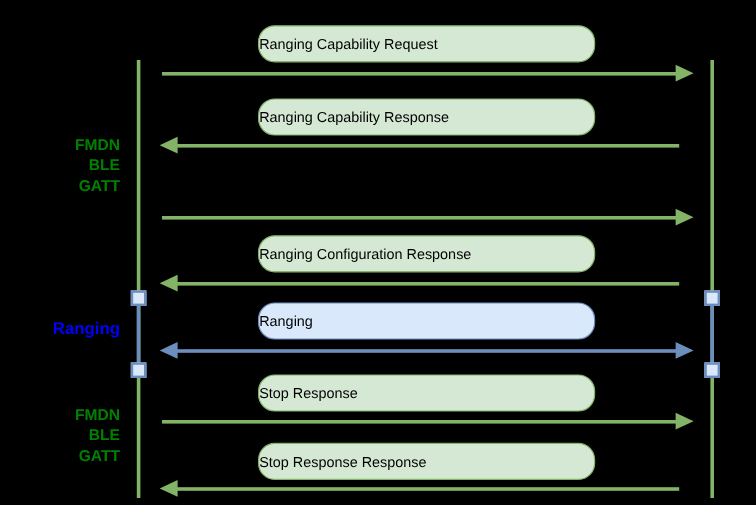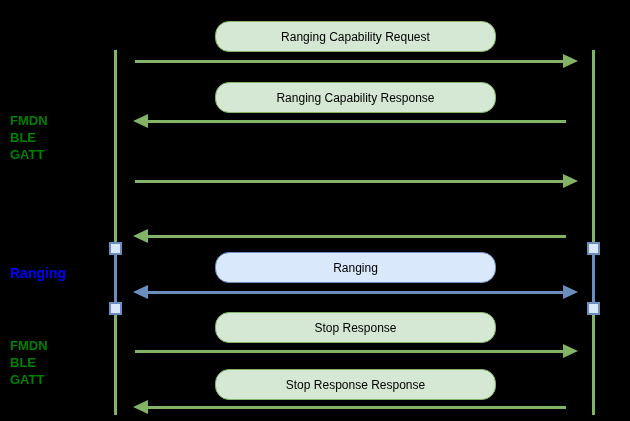--- a/index.html
+++ b/index.html
@@ -47,21 +47,21 @@
 
   
   .msg-box {
     position: absolute;
     left: 215px;
     width: 281px;
     height: 31px;
     box-sizing: border-box;
     display: flex;
     align-items: center;
-    justify-content: center;
+    justify-content: flex-start;
     font-size: 12px;
     color: var(--message-text);
     border-radius: 14px;
   }
   .msg-box.green { background: var(--green-fill); border: 1px solid var(--green-stroke); }
   .msg-box.blue  { background: var(--blue-fill);  border: 1px solid var(--blue-stroke); }
 
   
   .arrow {
     position: absolute;
@@ -92,21 +92,21 @@
   .head-right { right: 0; border-left: 15px solid var(--green-stroke); }
   .head-left  { left: 0;  border-right: 15px solid var(--green-stroke); }
   .arrow.blue .head-right { border-left-color: var(--blue-stroke); }
   .arrow.blue .head-left  { border-right-color: var(--blue-stroke); }
 
   
   .side-label {
     position: absolute;
     left: 10px;
     width: 90px;
-    text-align: left;
+    text-align: right;
     font-weight: bold;
     font-size: 13px;
     line-height: 17px;
   }
   .side-label.green { color: var(--label-green); }
   .side-label.blue  { color: var(--label-blue); font-size: 14px; }
 </style>
 </head>
 <body>
 
@@ -150,20 +150,23 @@
   <div class="arrow green dir-left" style="top:114px">
     <div class="shaft"></div>
     <div class="head head-left"></div>
   </div>
 
   <div class="arrow green dir-right" style="top:174px">
     <div class="shaft"></div>
     <div class="head head-right"></div>
   </div>
 
+  <div class="msg-box green" style="top:196px">
+    <span>Ranging Configuration Response</span>
+  </div>
   <div class="arrow green dir-left" style="top:229px">
     <div class="shaft"></div>
     <div class="head head-left"></div>
   </div>
 
   <div class="msg-box blue" style="top:252px">
     <span>Ranging</span>
   </div>
   <div class="arrow blue dir-both" style="top:285px">
     <div class="shaft"></div>

